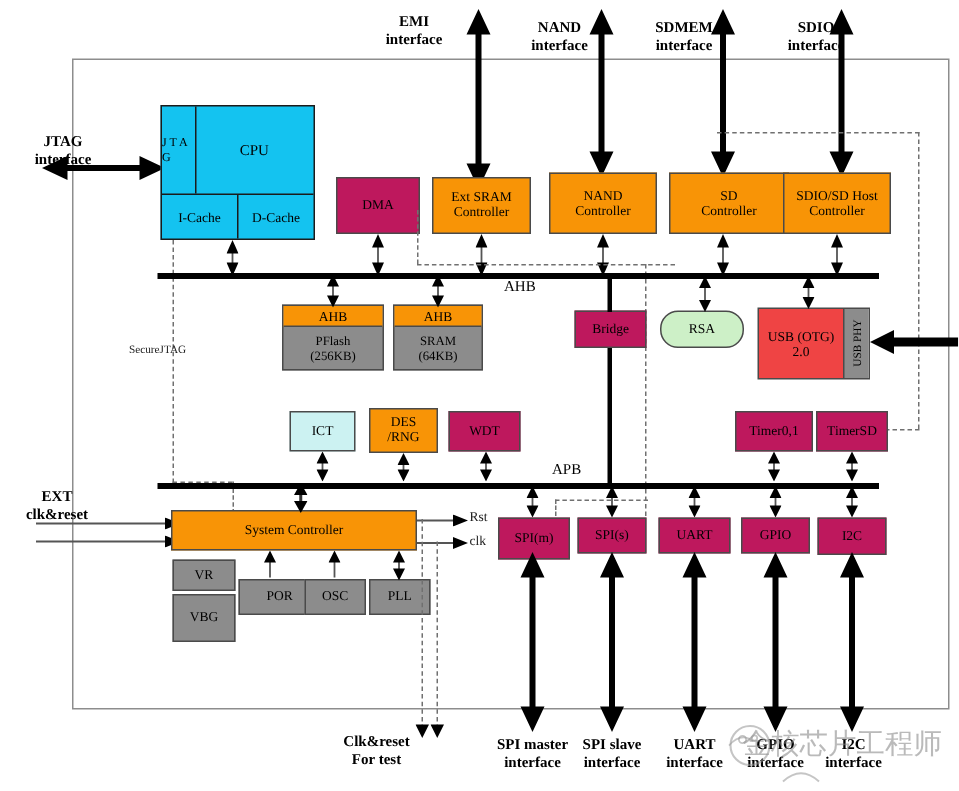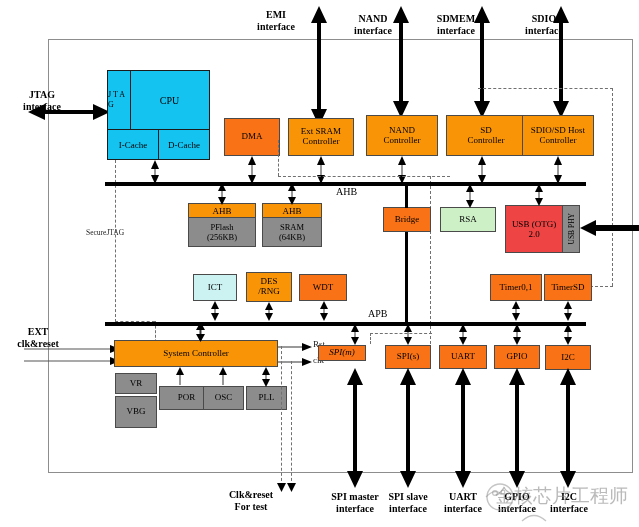--- a/index.html
+++ b/index.html
@@ -9,21 +9,21 @@
   
   .blk{position:absolute;box-sizing:border-box;border:1px solid #4a4a4a;
        display:flex;align-items:center;justify-content:center;text-align:center;
        font-family:"Liberation Serif",serif;font-size:9px;color:#000;line-height:1.08;}
   .lbl{position:absolute;font-family:"Liberation Serif",serif;font-weight:bold;
        font-size:10px;color:#000;text-align:center;line-height:1.15;white-space:pre-line;}
   .smalltxt{position:absolute;font-family:"Liberation Serif",serif;font-size:7.5px;color:#222;}
   .bustxt{position:absolute;font-family:"Liberation Serif",serif;font-size:10px;color:#000;}
 
   .orange{background:#f89406;}
-  .purple{background:#f97316;}
+  .purple{background:#be185d;}
   .gray{background:#8c8c8c;}
   .green{background:#cdf0c7;}
   .ltcyan{background:#ccf2f2;}
 
   
   .bus{position:absolute;background:#000;height:4px;}
   .vline{position:absolute;background:#000;width:3px;}
   .frame{position:absolute;border:1px solid #8d8d8d;box-sizing:border-box;}
 
   
@@ -233,21 +233,21 @@
     </div>
   <div class="conn" style="left:288px;top:183px;">
     <svg width="8" height="22" viewBox="0 0 8 22">
       <line x1="4" y1="2" x2="4" y2="20" stroke="#555" stroke-width="1.2"></line>
       <polygon points="4,0 0,8 8,8" fill="#000"></polygon>
         <polygon points="4,22 0,14 8,14" fill="#000"></polygon>
     </svg>
     </div>
 
   <div class="blk purple" style="left:383px;top:207px;width:48px;height:25px;">Bridge</div>
-  <div class="blk green" style="left:440px;top:207px;width:56px;height:25px;">RSA</div>
+  <div class="blk green" style="left:440px;top:207px;width:56px;height:25px;border-radius:12px;">RSA</div>
 
   <div class="usbwrap" style="left:505px;top:205px;width:75px;height:48px;">
     <div class="core" style="white-space:pre-line;">USB (OTG)
 2.0</div>
     <div class="phy">
       <span>USB PHY</span>
     </div>
   </div>
 
   <div class="vline" style="left:405px;top:182px;height:26px;"></div>
@@ -377,21 +377,21 @@
     <svg width="9" height="10" viewBox="0 0 9 10">
         <polygon points="4.5,10 0,1 9,1" fill="#000"></polygon>
       </svg>
     </div>
   <div class="conn" style="left:287px;top:482px;">
     <svg width="9" height="10" viewBox="0 0 9 10">
         <polygon points="4.5,10 0,1 9,1" fill="#000"></polygon>
       </svg>
     </div>
 
-  <div class="blk purple" style="left:318px;top:345px;width:48px;height:16px;font-style:italic;">SPI(m)</div>
+  <div class="blk purple" style="left:332px;top:345px;width:48px;height:28px;">SPI(m)</div>
   <div class="blk purple" style="left:385px;top:345px;width:46px;height:24px;">SPI(s)</div>
   <div class="blk purple" style="left:439px;top:345px;width:48px;height:24px;">UART</div>
   <div class="blk purple" style="left:494px;top:345px;width:46px;height:24px;">GPIO</div>
   <div class="blk purple" style="left:545px;top:345px;width:46px;height:25px;">I2C</div>
 
   <div class="conn" style="left:351px;top:324px;">
     <svg width="8" height="21" viewBox="0 0 8 21">
       <line x1="4" y1="2" x2="4" y2="19" stroke="#555" stroke-width="1.2"></line>
       <polygon points="4,0 0,8 8,8" fill="#000"></polygon>
         <polygon points="4,21 0,13 8,13" fill="#000"></polygon>

